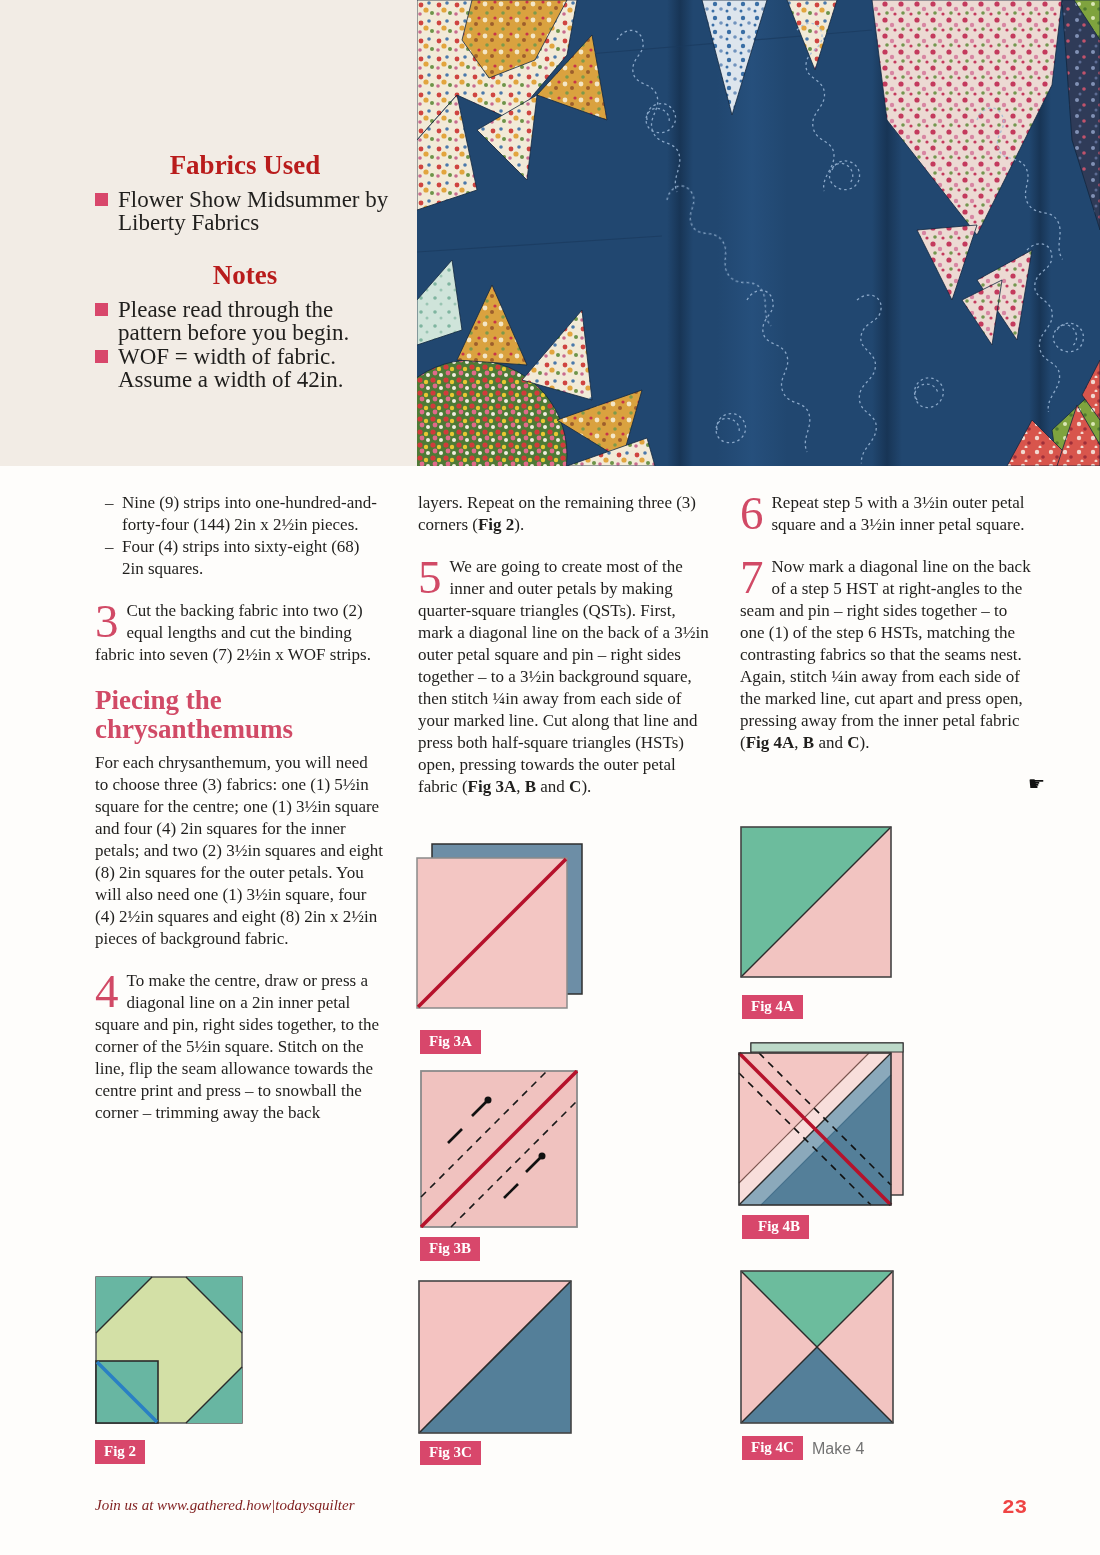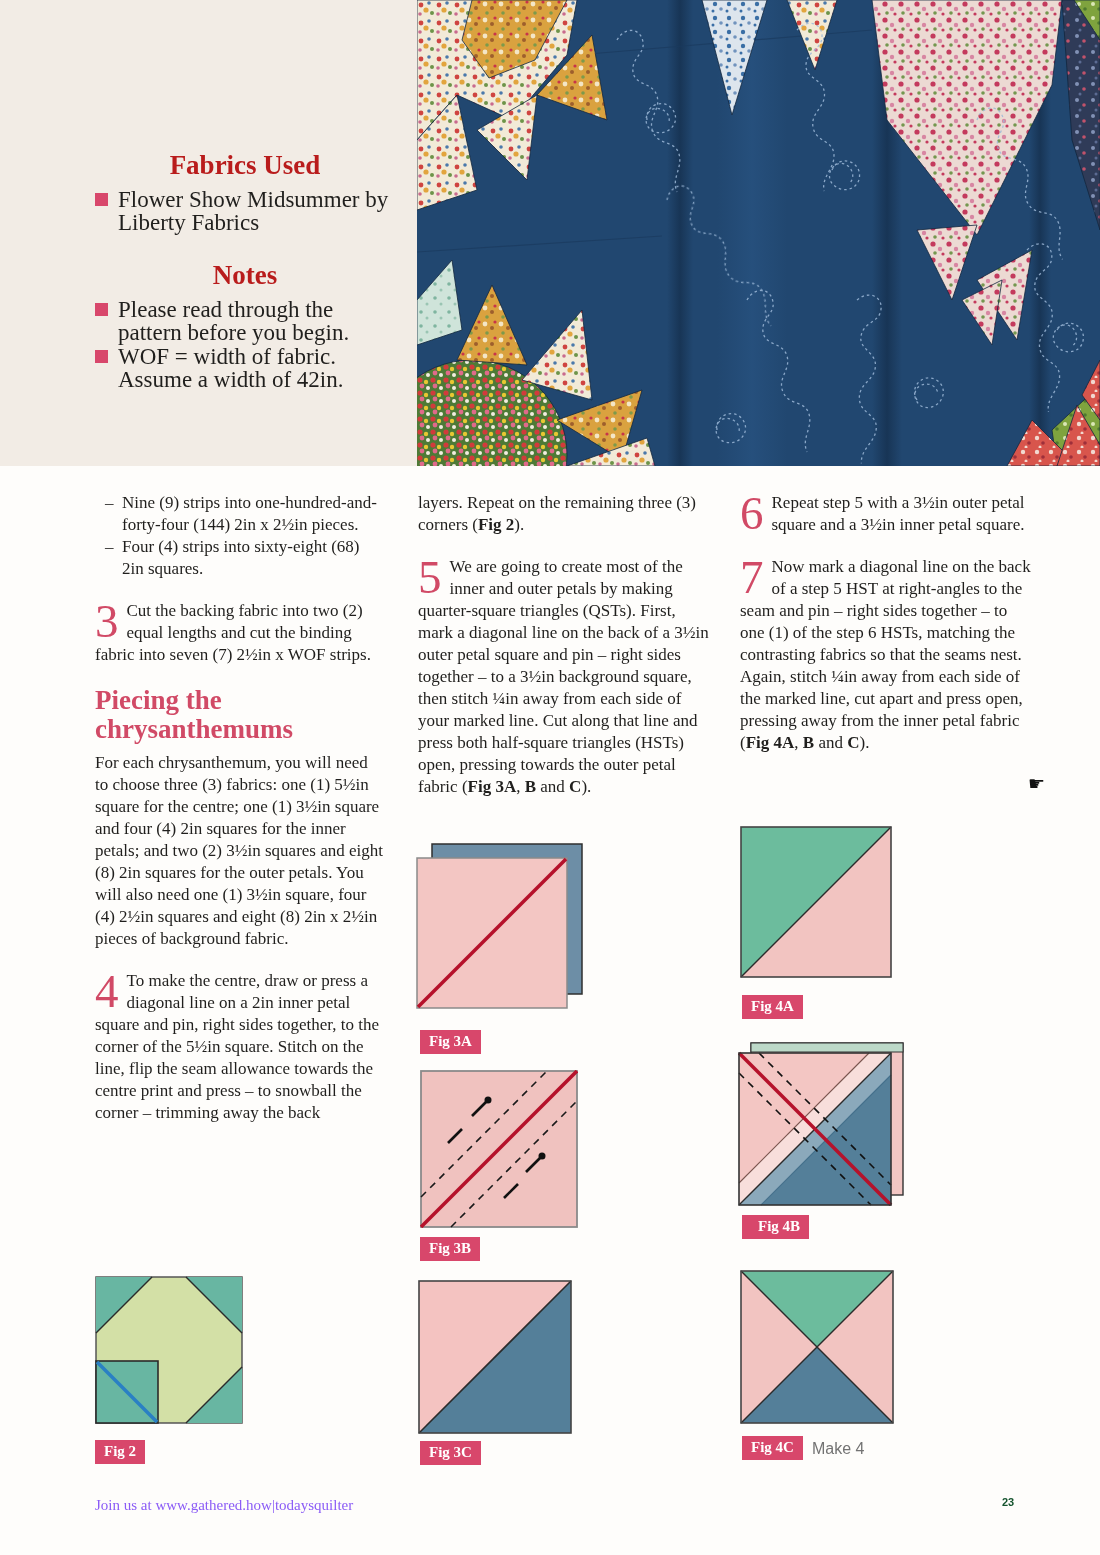--- a/index.html
+++ b/index.html
@@ -42,22 +42,22 @@
   .fig { position:absolute; }
   .figlabel {
     position:absolute; display:inline-block; background:#d8476b; color:#fff;
     font-weight:bold; font-size:15px; line-height:15px; padding:4px 9px 5px;
     font-family:"Liberation Serif", serif;
   }
   .make-note { position:absolute; font-family:"Liberation Sans", sans-serif; font-size:16px; color:#737373; }
 
   .hand { position:absolute; left:1028px; top:772px; font-size:19px; color:#111; font-family:"DejaVu Sans", sans-serif; }
 
-  .footer { position:absolute; left:95px; top:1497px; font-size:15px; color:#8b5cf6; }
-  .pagenum { position:absolute; left:1002px; top:1496px; font-family:Liberation Sans, sans-serif; font-weight:bold; font-size:11px; color:#14532d; }
+  .footer { position:absolute; left:95px; top:1497px; font-style:italic; font-size:15px; color:#7f1d1d; }
+  .pagenum { position:absolute; left:1002px; top:1496px; font-family:Liberation Mono, monospace; font-weight:bold; font-size:21px; color:#ef4444; }
 </style>
 </head>
 <body>
 
 <div class="page">
 
   <div class="cream-band"></div>
 
   <div class="photo-wrap">
     <svg width="683" height="466" viewBox="0 0 683 466">

